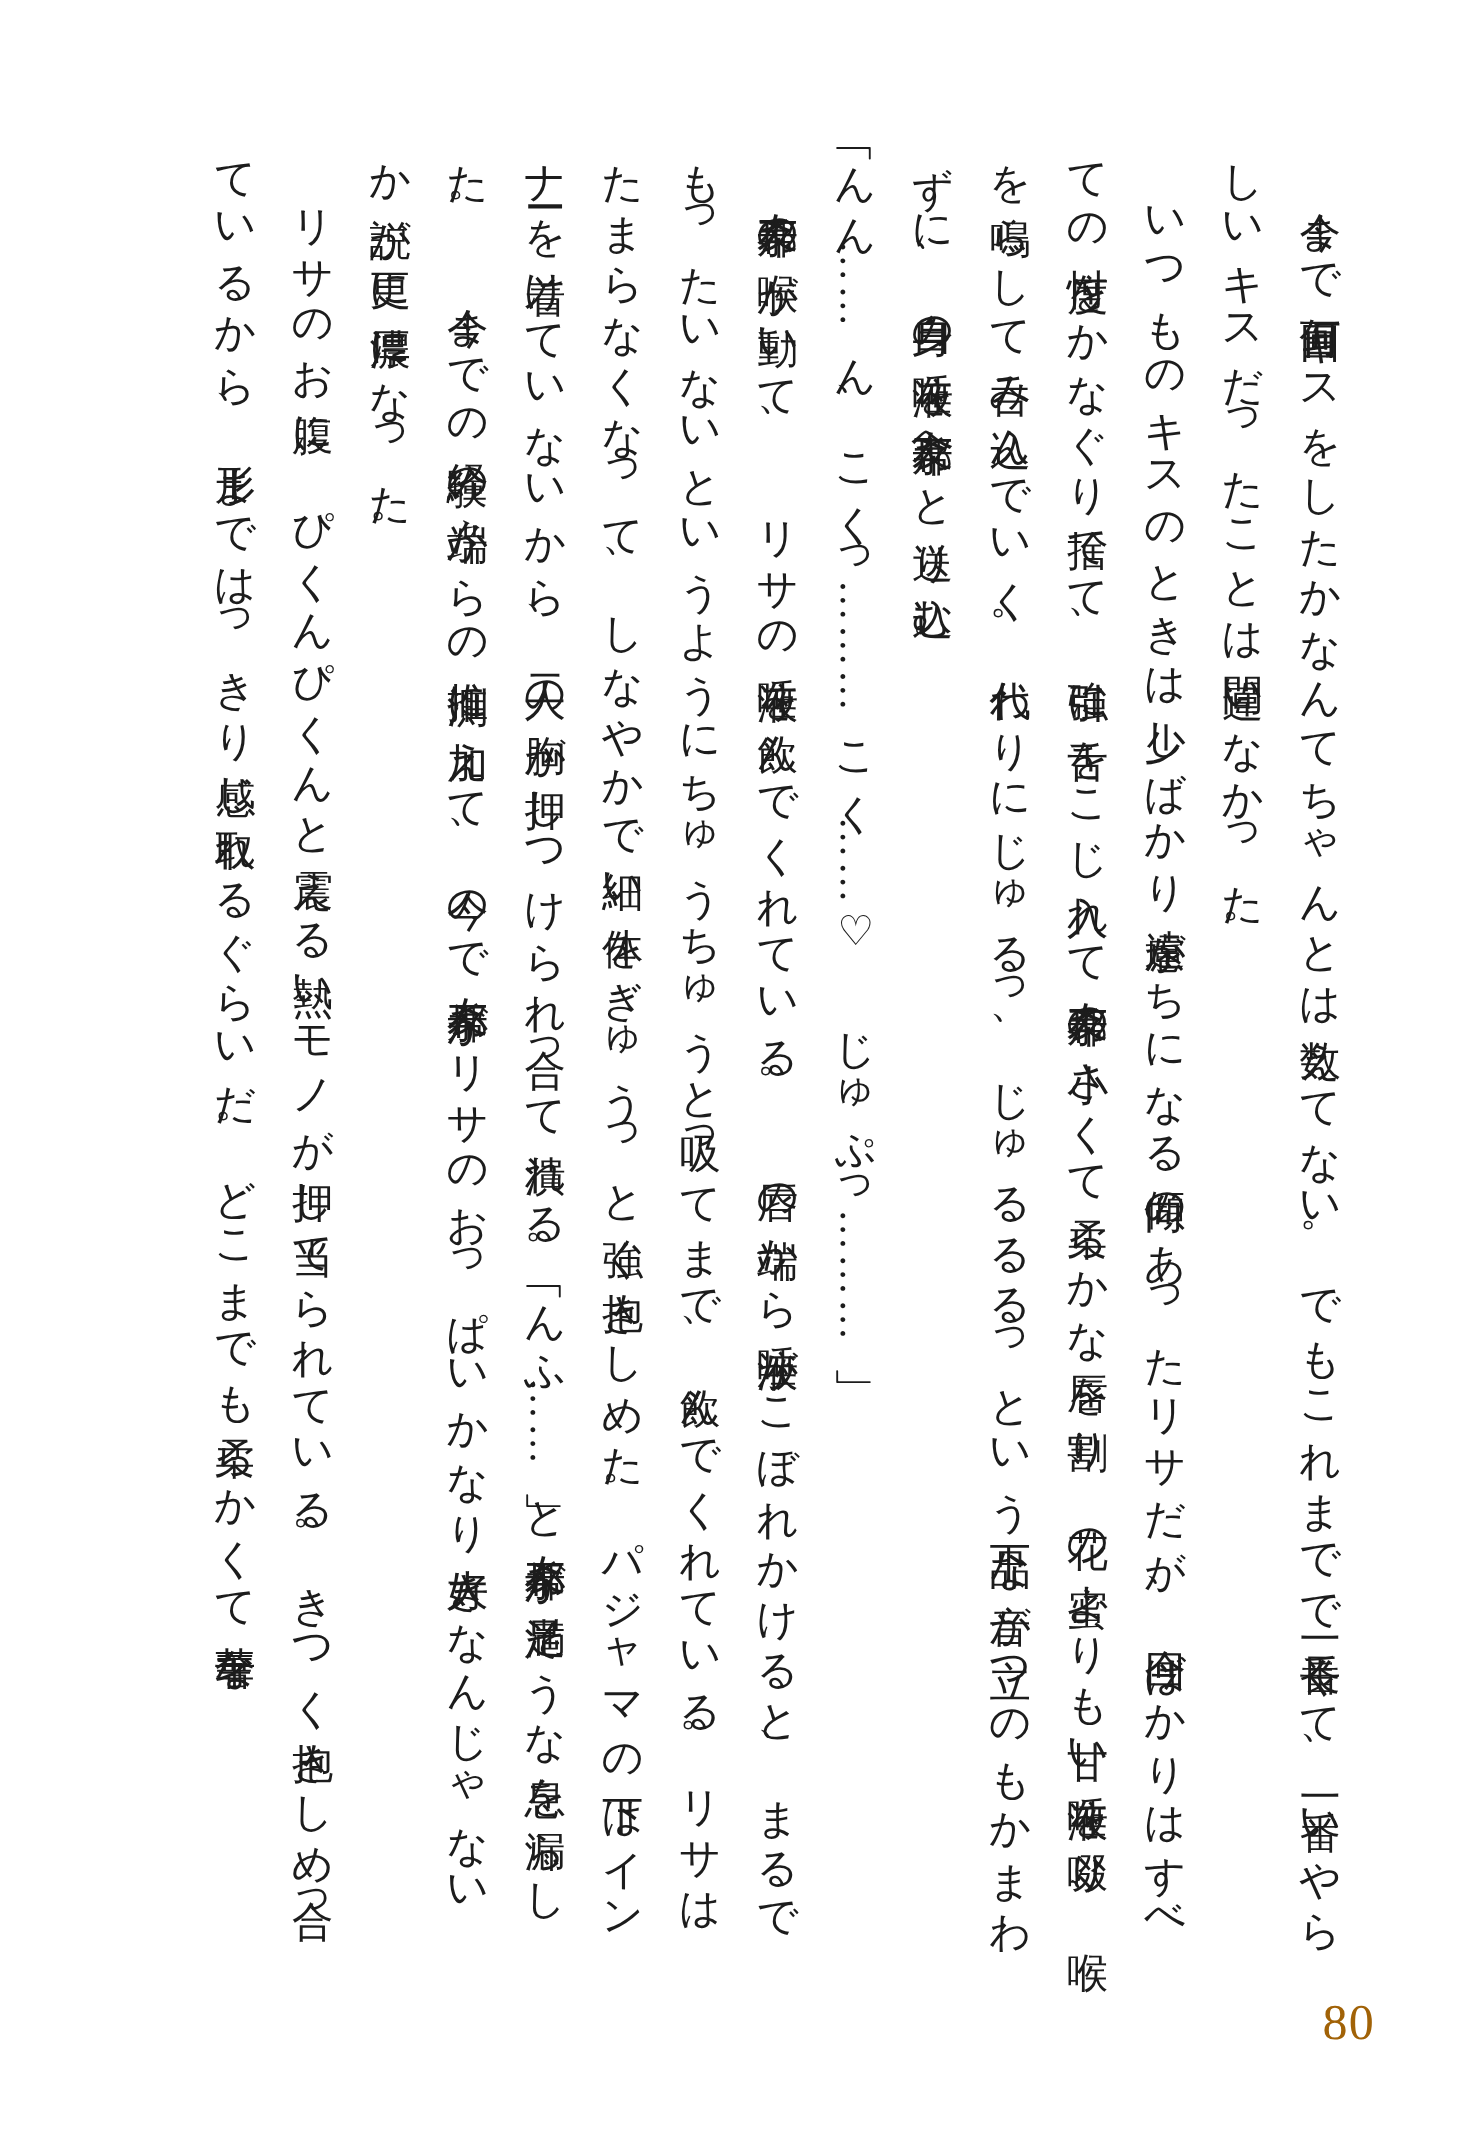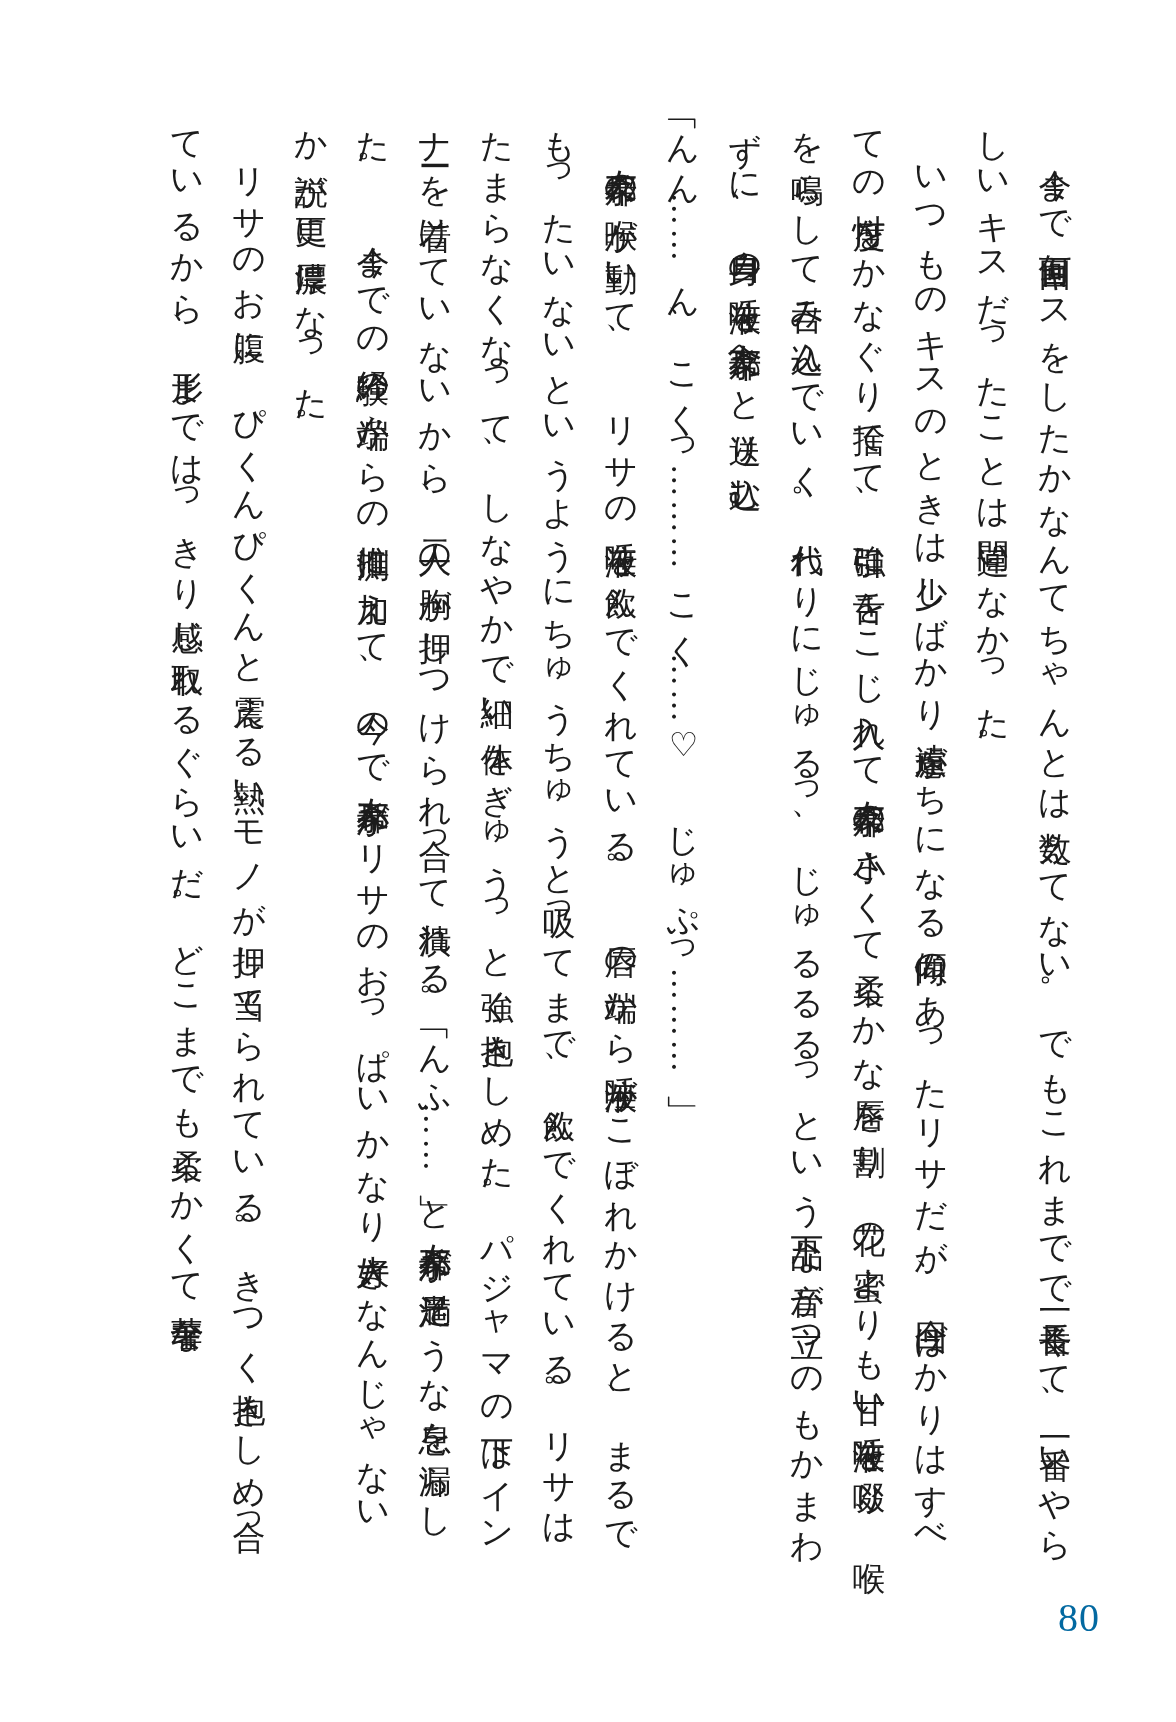--- a/index.html
+++ b/index.html
@@ -33,21 +33,21 @@
     padding: 0;
   }
   .text-block p.indent {
     text-indent: 36px;
   }
   .page-number {
     position: absolute;
     top: 1598px;
     right: 76px;
     font-size: 40px;
-    color: #0369a1;
+    color: #a16207;
     letter-spacing: 1px;
     line-height: 1;
   }
 </style>
 </head>
 <body>
 
 <div class="page">
 
   <div class="text-block">

